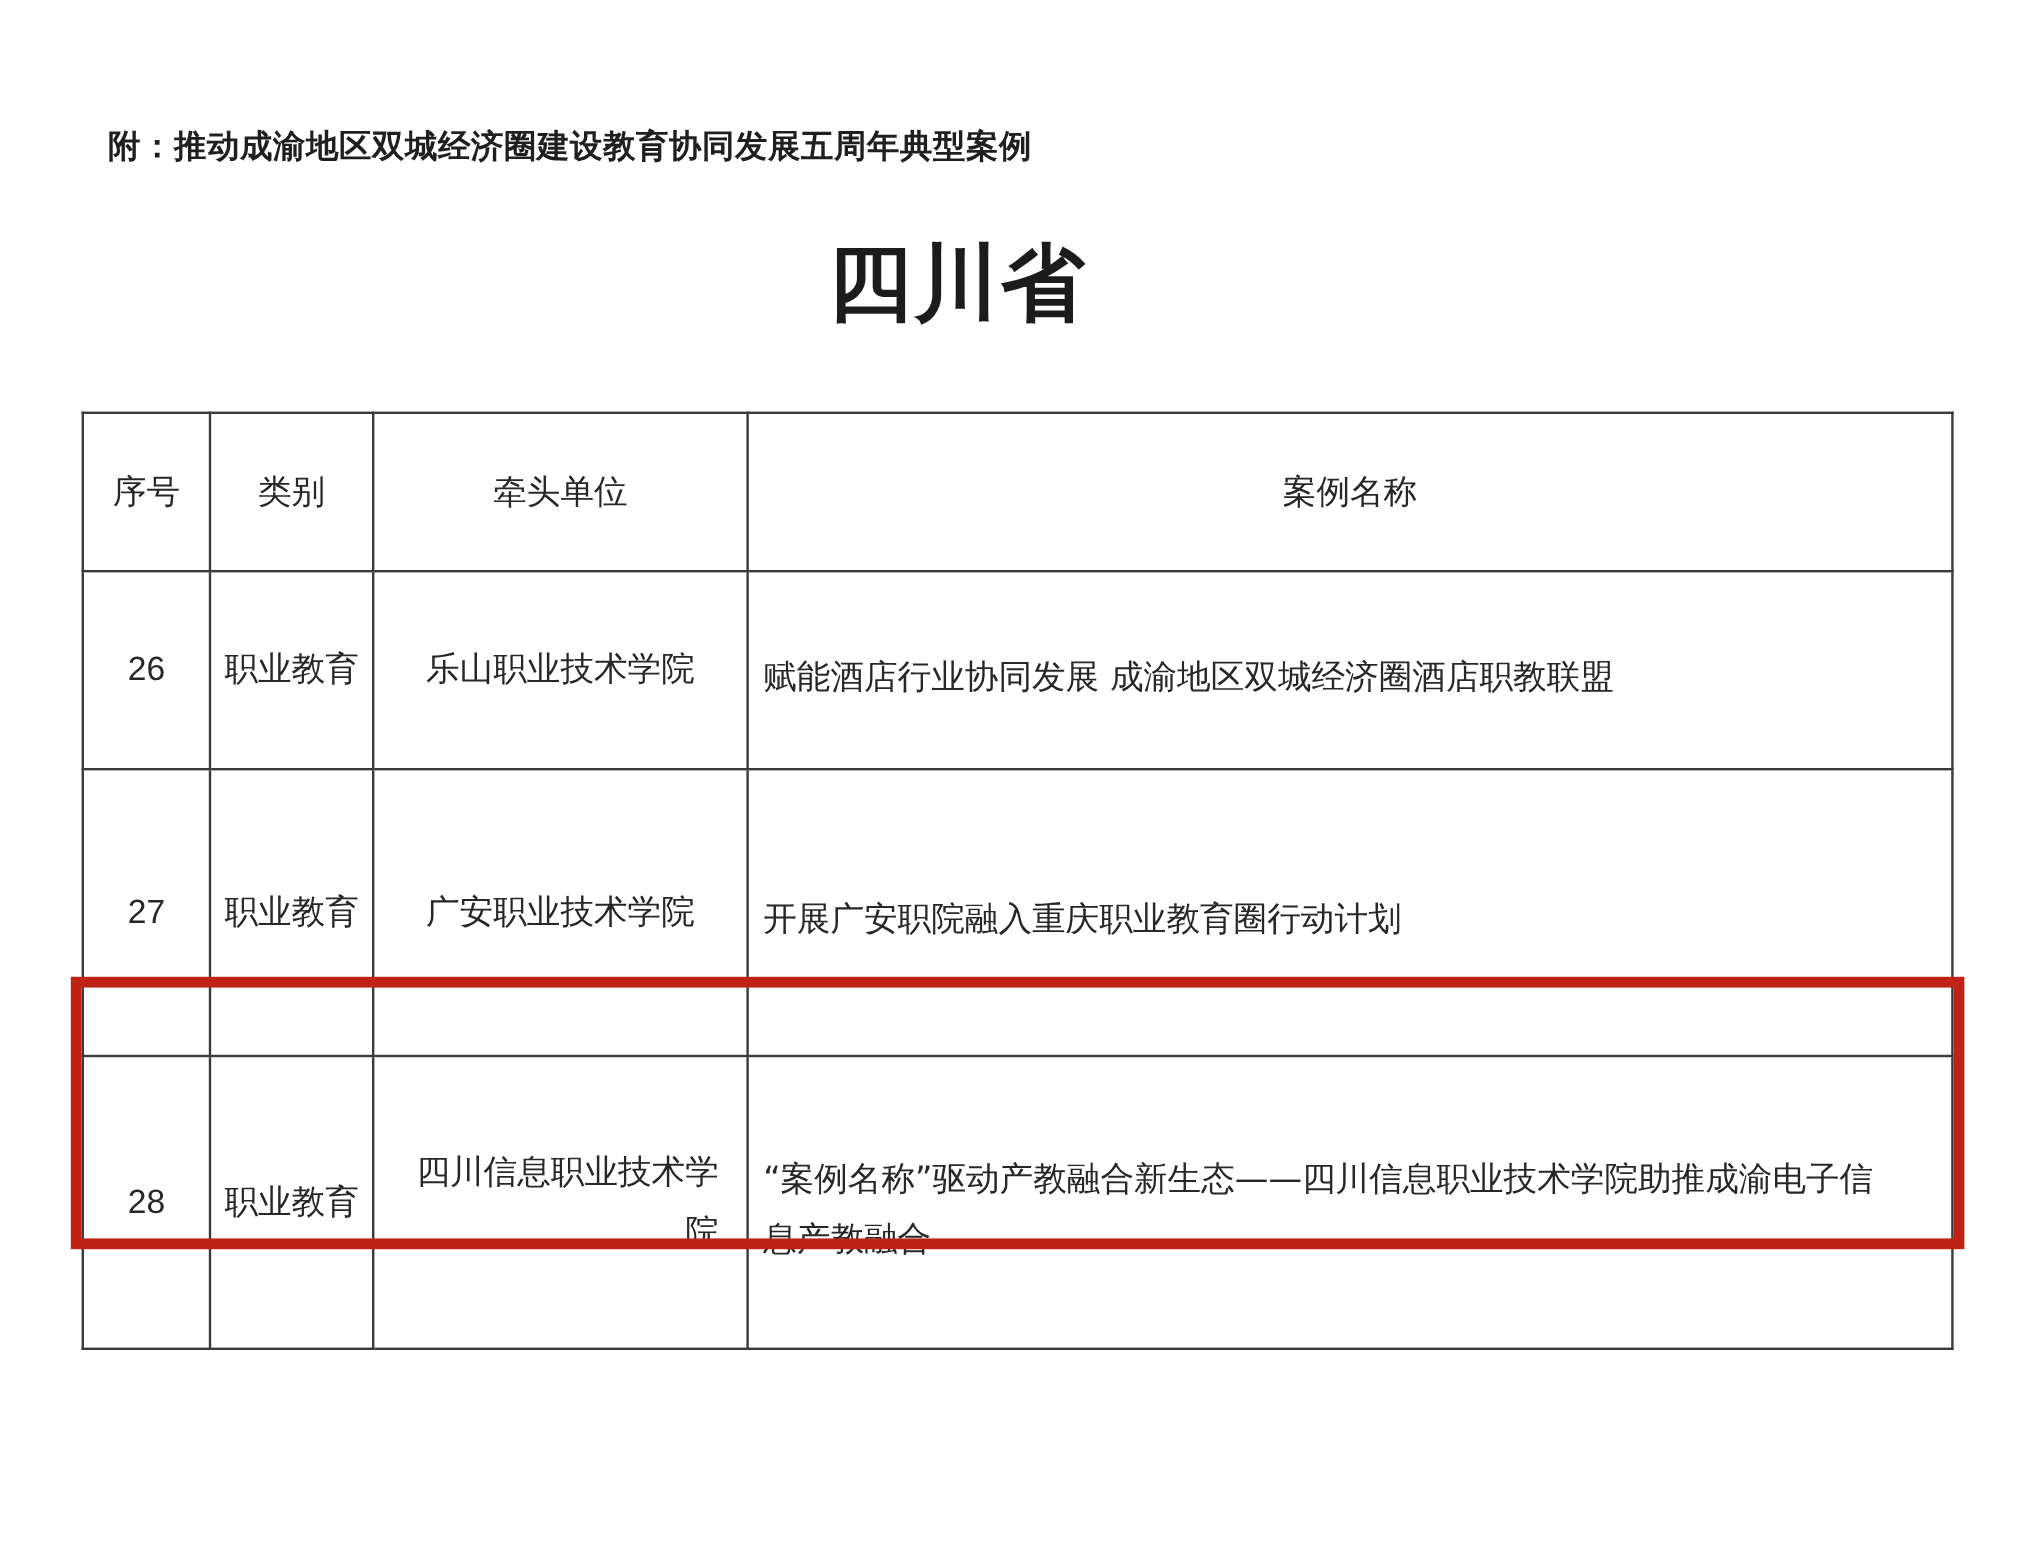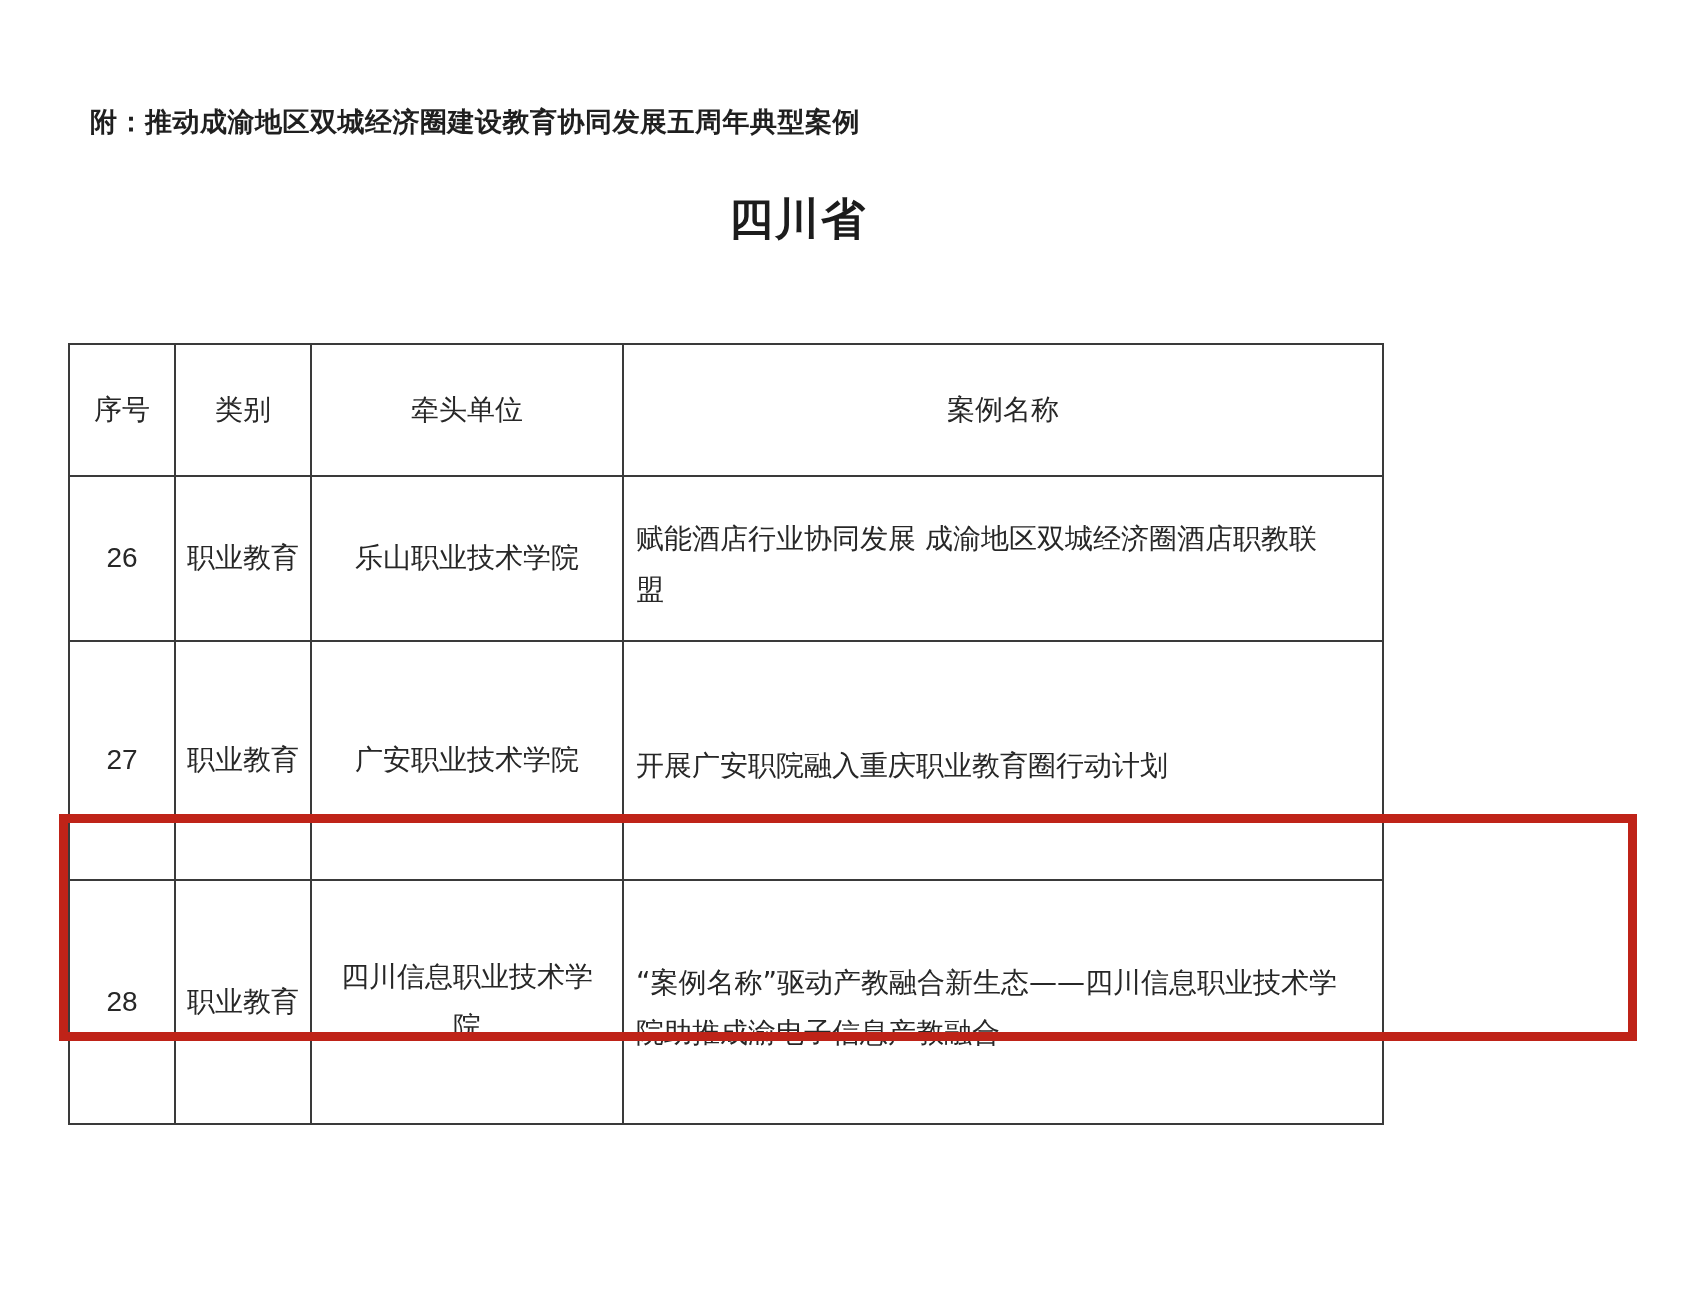--- a/index.html
+++ b/index.html
@@ -28,30 +28,30 @@
     letter-spacing: 0.5px;
   }
   .province-title-wrap {
     position: absolute;
     left: 0;
     top: 190px;
     width: 1596px;
     text-align: center;
   }
   .province-title {
-    font-size: 44px;
+    font-size: 70px;
     font-weight: bold;
     color: #1c1c1c;
     letter-spacing: 2px;
   }
   table.cases-table {
     position: absolute;
     left: 68px;
     top: 343px;
-    width: 1316px;
+    width: 1560px;
     border-collapse: collapse;
     table-layout: fixed;
   }
   table.cases-table th,
   table.cases-table td {
     border: 2px solid #3a3a3a;
     font-size: 28px;
     font-weight: normal;
     color: #272727;
     vertical-align: middle;
@@ -72,21 +72,21 @@
     padding: 0 4px;
     text-align: center;
     word-break: break-all;
   }
   td.c-unit {
     padding: 16px 23px;
     text-align: center;
     word-break: break-all;
   }
   td.c-unit.left-wrap {
-    text-align: center;
+    text-align: right;
   }
   td.c-case {
     padding: 12px 40px 0 12px;
     text-align: left;
     word-break: break-all;
   }
   .row-highlight-box {
     position: absolute;
     left: 59px;
     top: 814px;

